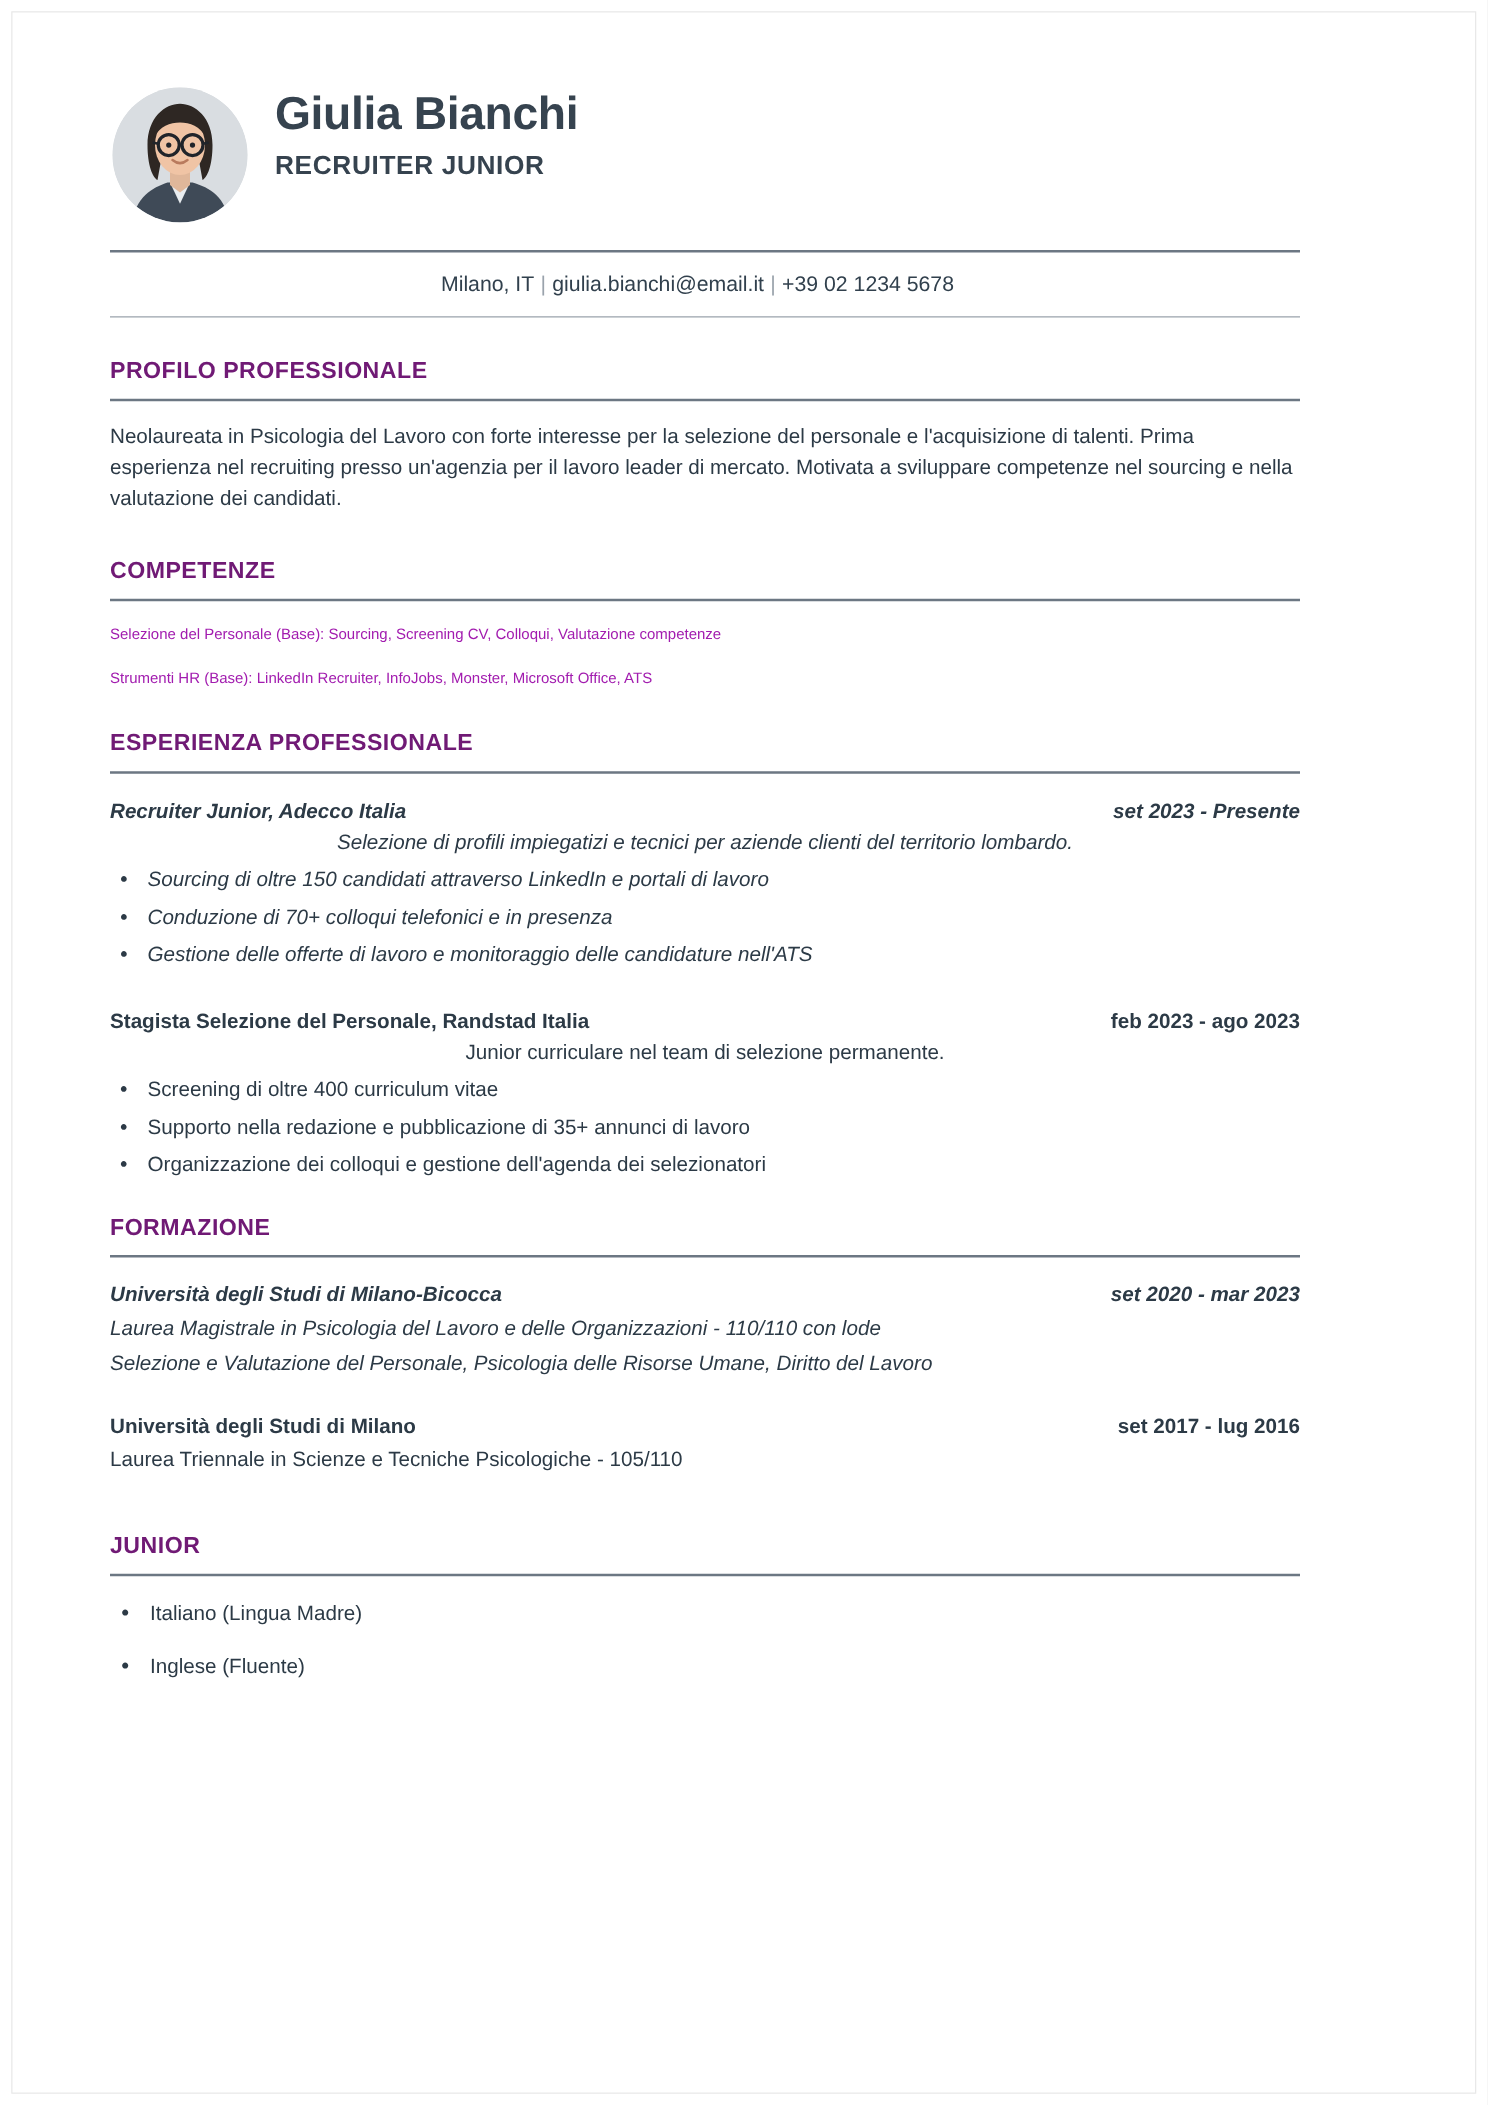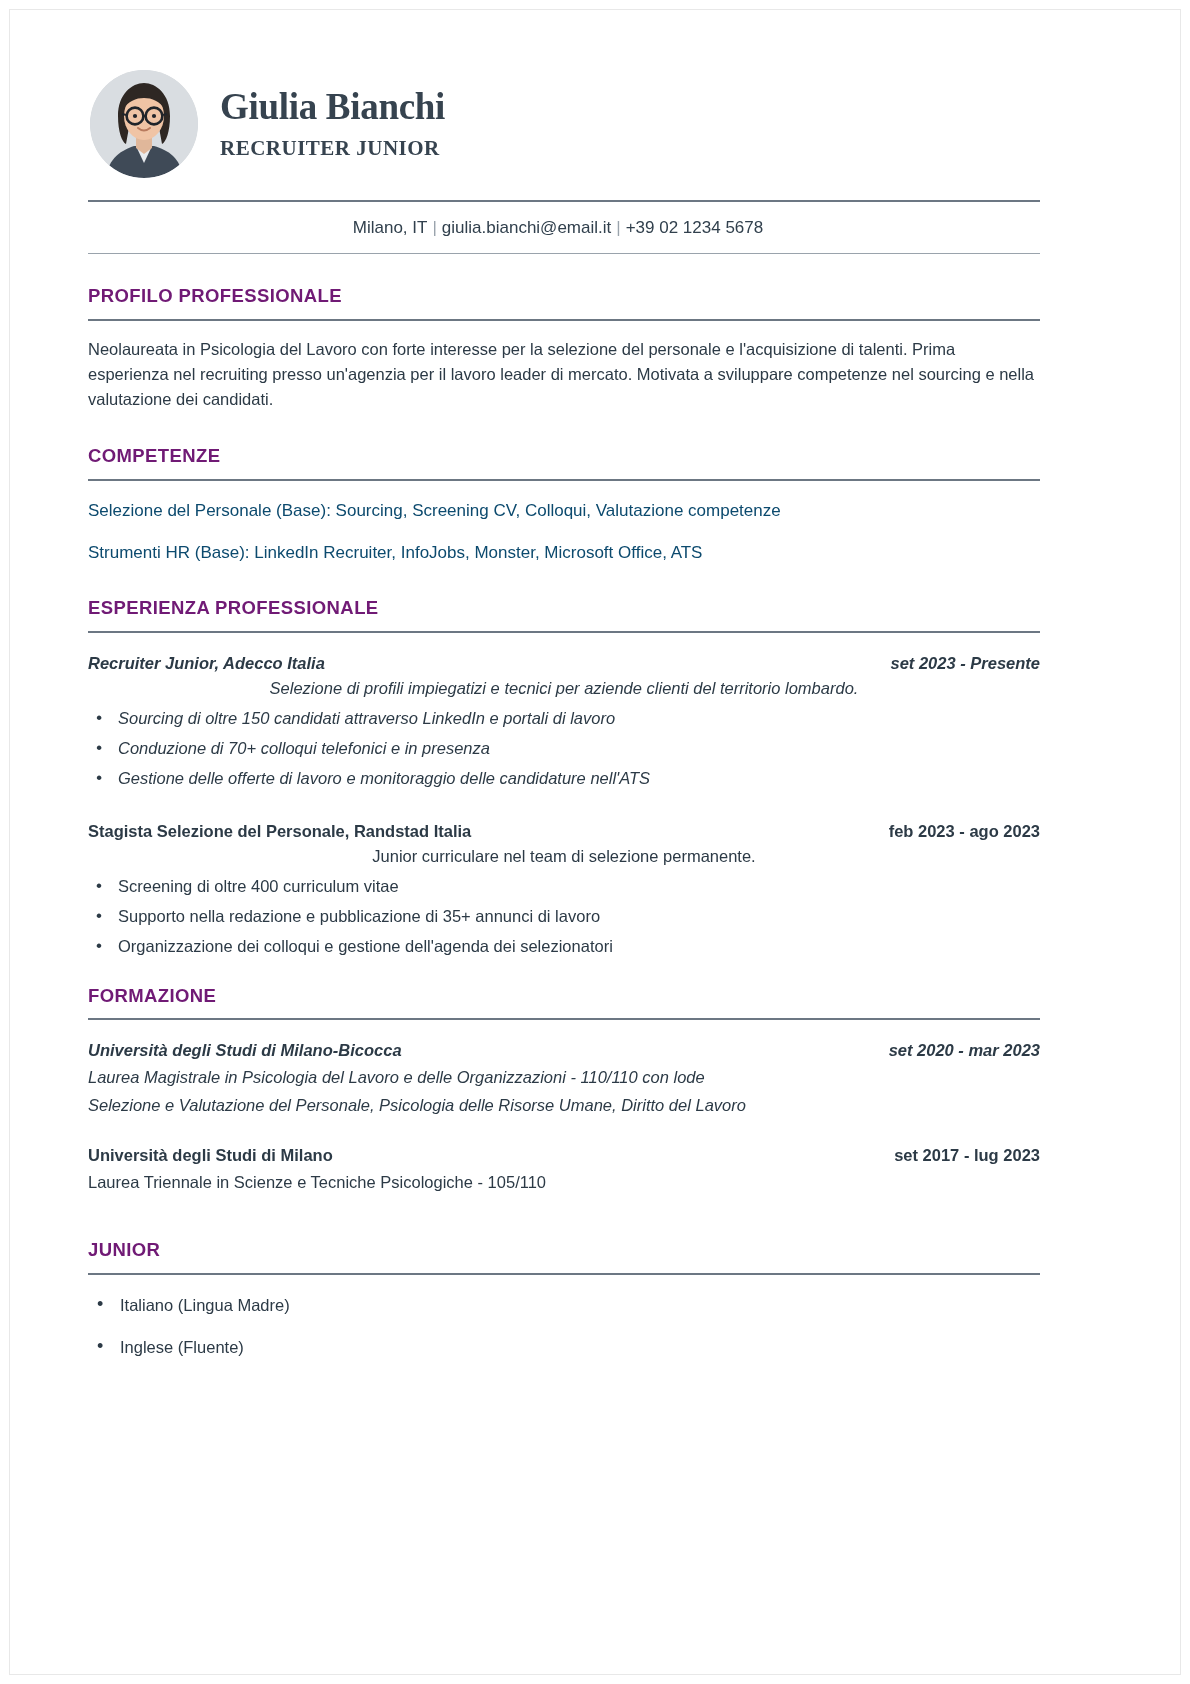--- a/index.html
+++ b/index.html
@@ -33,24 +33,22 @@
   .content {
     position: absolute;
     left: 68px;
     top: 60px;
     width: 960px;
   }
 
   
   .header {
     display: flex;
-    align-items: center;
     gap: 22px;
     padding-left: 12px;
-    font-family: Liberation Serif, serif;
   }
 
   .avatar {
     width: 108px;
     height: 108px;
     border-radius: 50%;
     overflow: hidden;
     flex: 0 0 108px;
     background: #d5d9dd;
     position: relative;
@@ -118,22 +116,22 @@
 
   .body-text {
     font-size: 16.5px;
     color: #2c3a46;
     line-height: 1.53;
     margin-top: 16px;
     width: 952px;
   }
 
   .skill-line {
-    font-size: 17px;
-    color: #0c4a6e;
+    font-size: 12px;
+    color: #a21caf;
     line-height: 1.4;
     margin-top: 18px;
   }
   .skill-line:first-of-type { margin-top: 20px; }
 
   
   .entry { margin-top: 22px; width: 952px; }
   .entry-first { margin-top: 20px; font-style: italic; }
 
   .entry-head {
@@ -309,21 +307,21 @@
             <span class="entry-title">Università degli Studi di Milano-Bicocca</span>
             <span class="entry-date">set 2020 - mar 2023</span>
           </div>
           <div class="edu-line">Laurea Magistrale in Psicologia del Lavoro e delle Organizzazioni - 110/110 con lode</div>
           <div class="edu-line">Selezione e Valutazione del Personale, Psicologia delle Risorse Umane, Diritto del Lavoro</div>
         </div>
 
         <div class="entry" style="margin-top:28px;">
           <div class="entry-head">
             <span class="entry-title">Università degli Studi di Milano</span>
-            <span class="entry-date">set 2017 - lug 2023</span>
+            <span class="entry-date">set 2017 - lug 2016</span>
           </div>
           <div class="edu-line">Laurea Triennale in Scienze e Tecniche Psicologiche - 105/110</div>
         </div>
       </div>
 
       <div class="section" style="margin-top:46px;">
         <div class="section-title">JUNIOR</div>
         <div class="section-rule"></div>
         <ul class="langs">
           <li>Italiano (Lingua Madre)</li>

